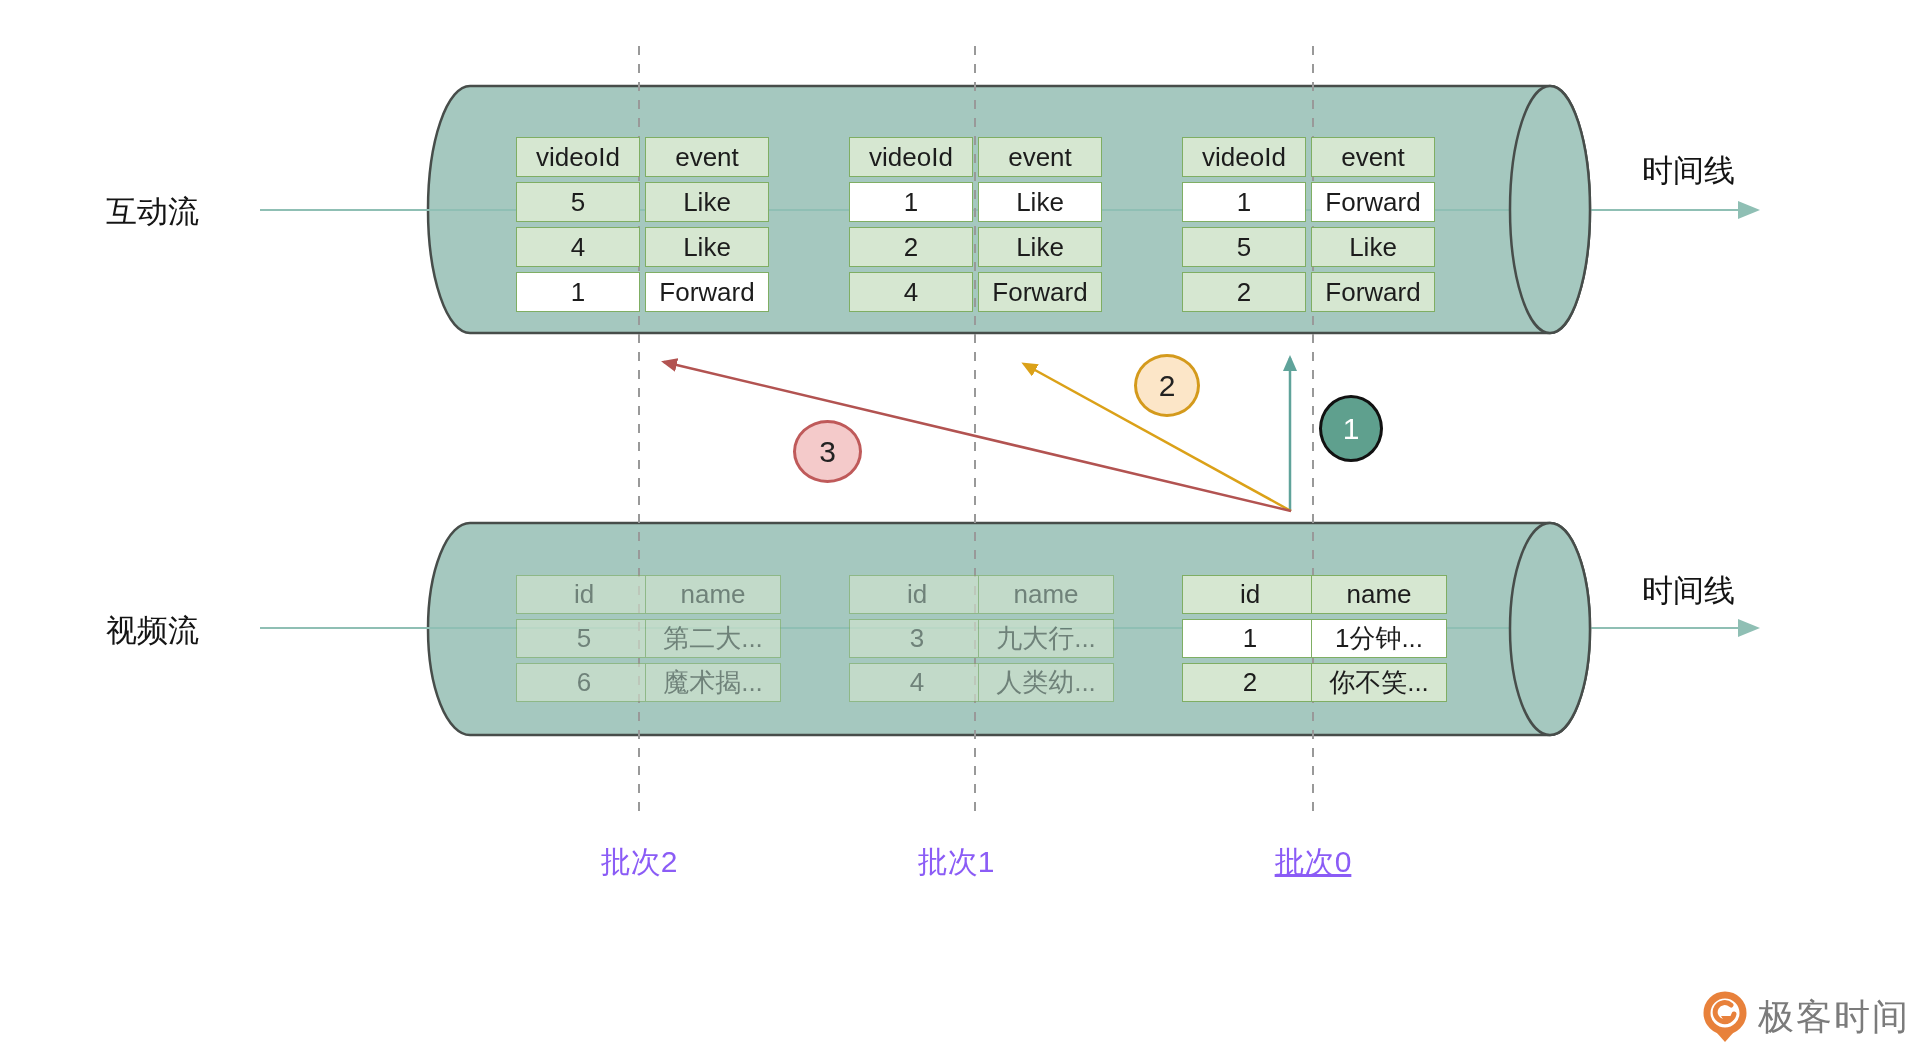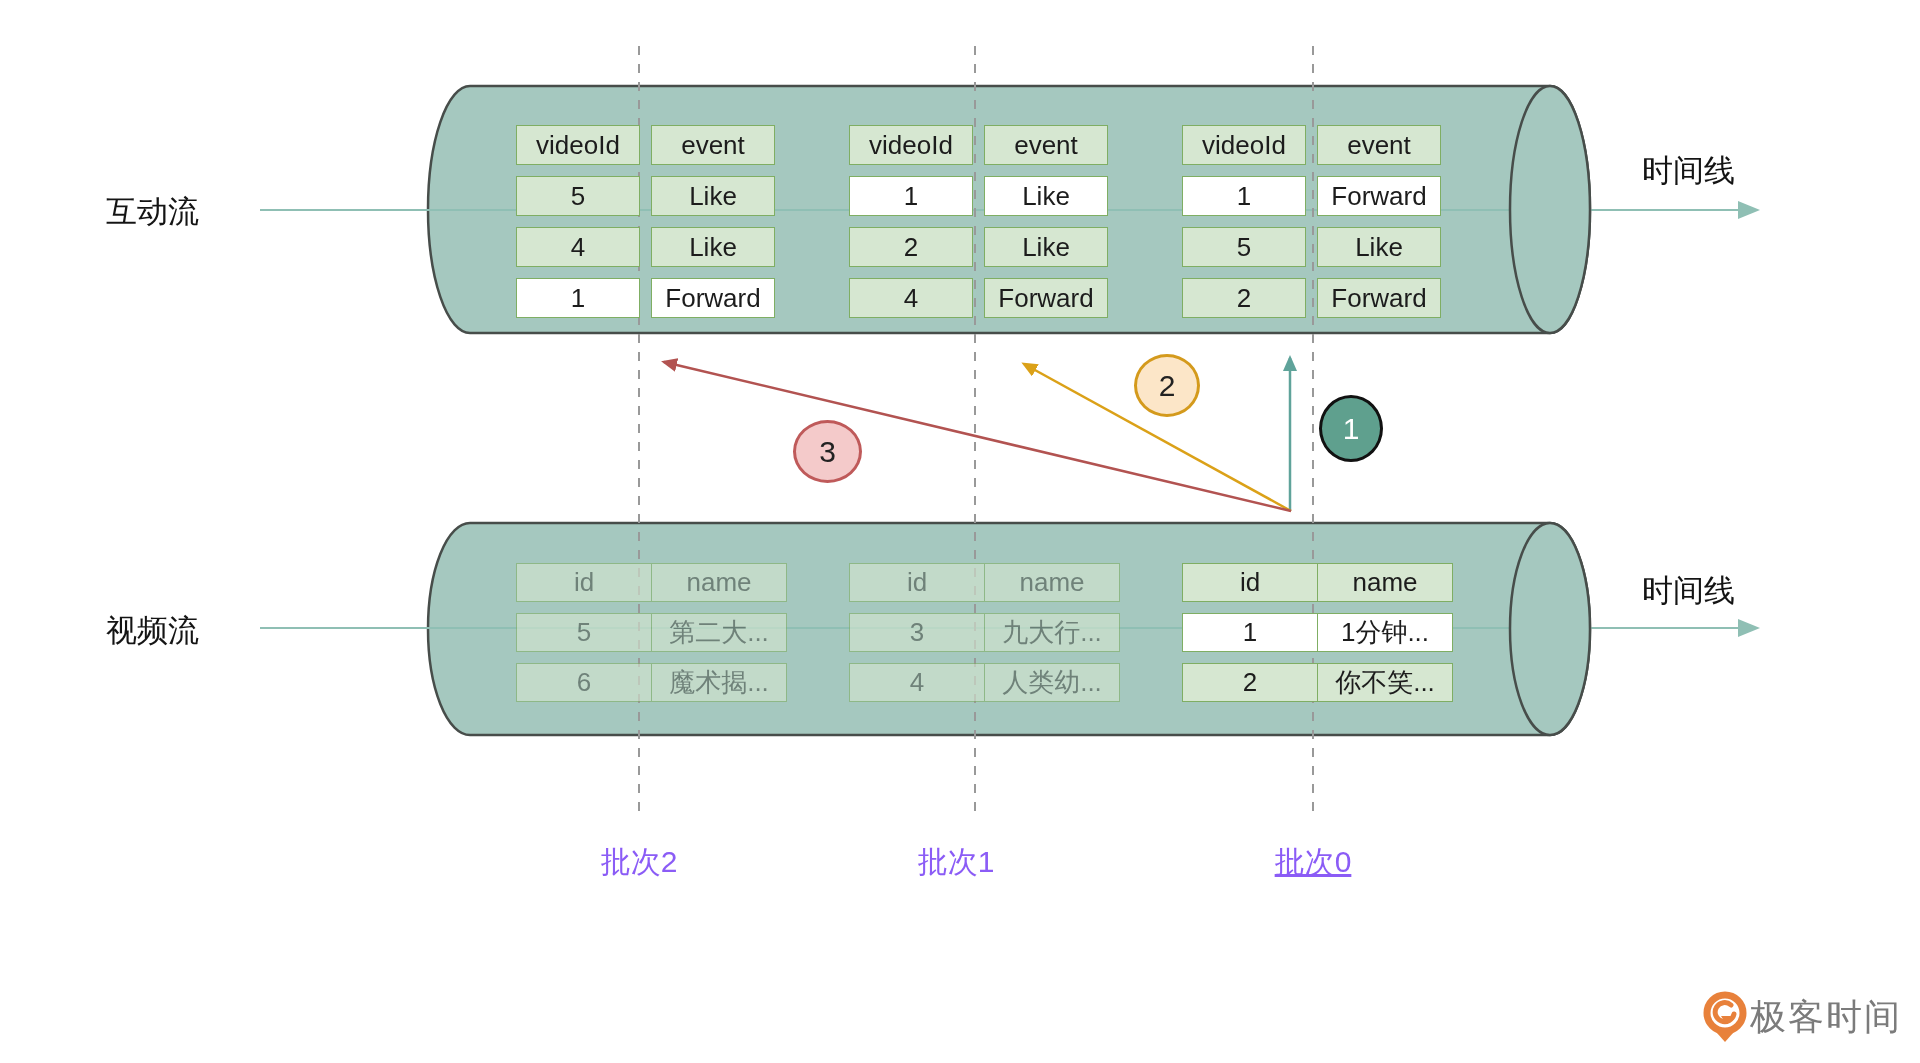--- a/index.html
+++ b/index.html
@@ -5,21 +5,21 @@
   html,body{margin:0;padding:0;background:#fff;}
   #stage{
     position:relative;width:1920px;height:1063px;background:#ffffff;overflow:hidden;
     font-family:"Liberation Sans","DejaVu Sans",sans-serif;color:#1c1c1c;
   }
   #bg{position:absolute;left:0;top:0;width:1920px;height:1063px;}
   .zh-label{position:absolute;font-size:31px;color:#141414;white-space:nowrap;}
   .axis-label{position:absolute;font-size:30px;color:#8b5cf6;white-space:nowrap;transform:translateX(-50%);}
   
   .dtable{
-    position:absolute;display:grid;grid-template-columns:124px 124px;gap:11px;
+    position:absolute;display:grid;grid-template-columns:124px 124px;gap:5px;margin-top:12px;
   }
   .cell{
     box-sizing:border-box;border:1.5px solid #7fae63;background:#d6e7d1;
     display:flex;align-items:center;justify-content:center;
     font-size:26px;color:#1c1c1c;white-space:nowrap;overflow:hidden;
   }
   .t-top .cell{width:124px;height:40px;}
   .t-bot .cell{width:136px;height:39px;}
   .cell.w{background:#ffffff;}
   .faded{opacity:0.6;}
@@ -27,21 +27,21 @@
   
   .step{
     position:absolute;border-radius:50%;display:flex;align-items:center;justify-content:center;
     font-size:30px;box-sizing:border-box;
   }
   
   #step1{left:1319px;top:395px;width:64px;height:67px;background:#5fa08e;border:3px solid #111111;color:#ffffff;}
   #step2{left:1134px;top:354px;width:66px;height:63px;background:#fce6c8;border:3px solid #d49a1c;color:#222222;}
   #step3{left:793px;top:420px;width:69px;height:63px;background:#f4caca;border:3px solid #bf5a5a;color:#222222;}
   
-  #logo{position:absolute;left:1700px;top:990px;display:flex;align-items:center;gap:0;}
+  #logo{position:absolute;left:1700px;top:990px;display:flex;align-items:center;gap:8px;}
   #logo .logo-text{font-size:36px;color:#7b7b7b;letter-spacing:2px;}
 </style>
 </head>
 <body>
 
 <div id="stage">
 
   <svg id="bg" viewBox="0 0 1920 1063">
     <defs>
       <marker id="mTime" markerUnits="userSpaceOnUse" markerWidth="22" markerHeight="18" refX="18" refY="9" orient="auto">

